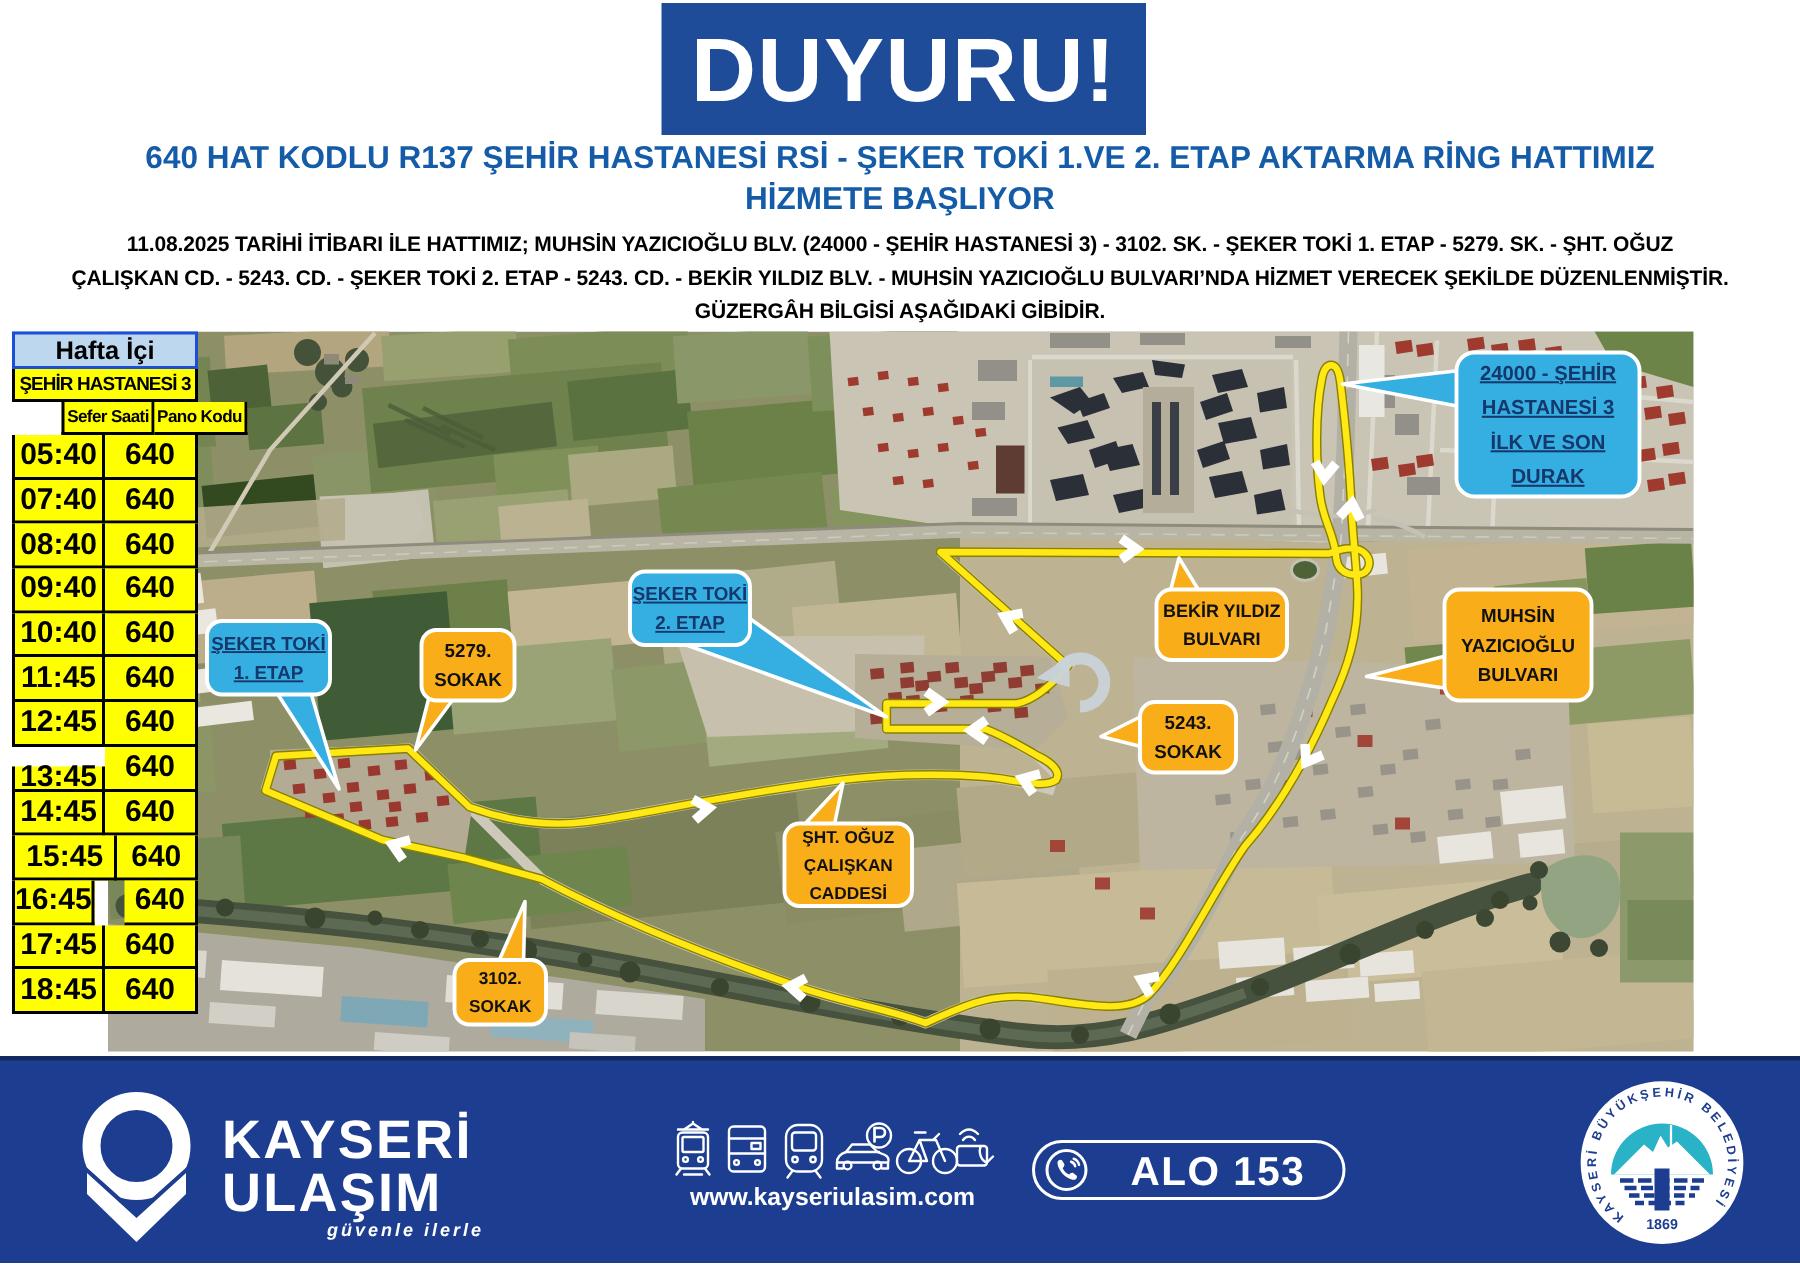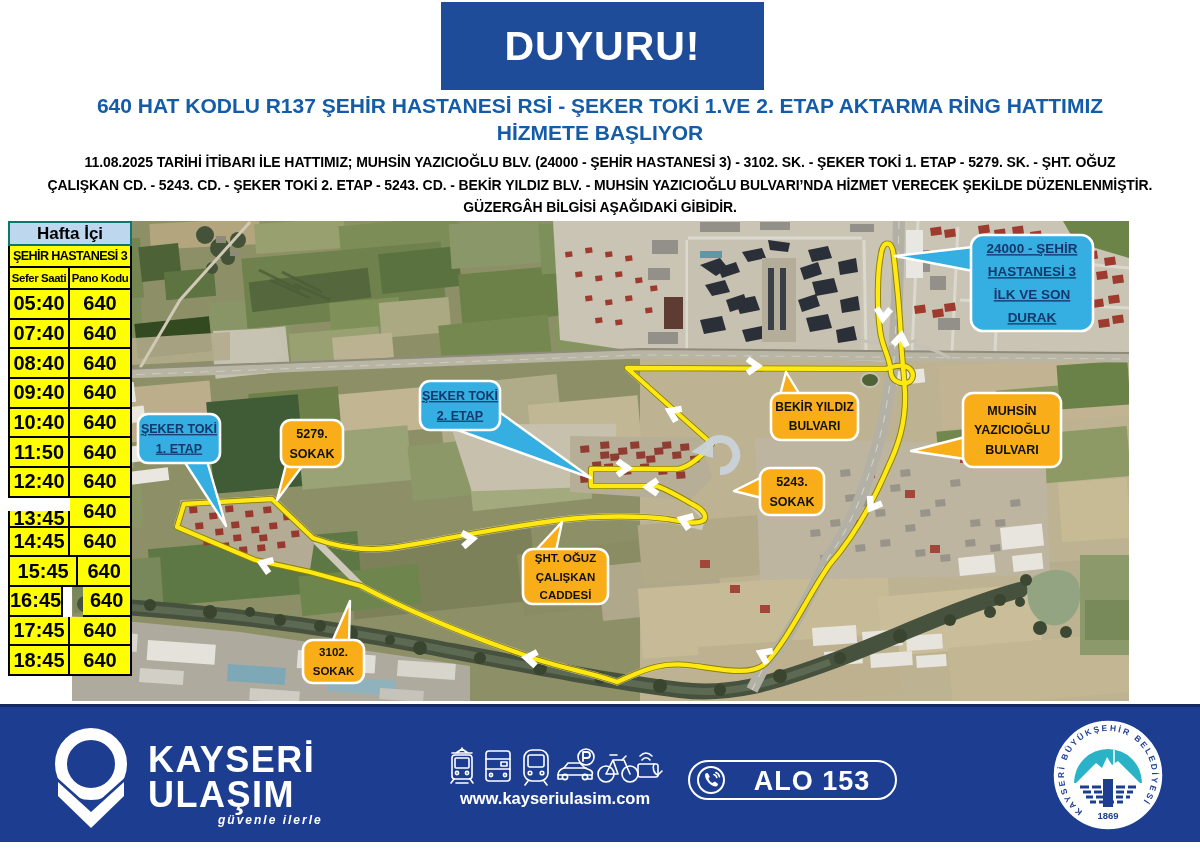--- a/index.html
+++ b/index.html
@@ -4,21 +4,21 @@
 <style>
   html,body{margin:0;padding:0;}
   body{width:1200px;height:849px;position:relative;background:#ffffff;overflow:hidden;
        font-family:"Liberation Sans", sans-serif;}
   .abs{position:absolute;}
 </style>
 </head>
 <body>
 
 <div class="abs" style="left:441px;top:2px;width:323px;height:88px;background:#1f4c99;display:flex;align-items:center;justify-content:center;">
-  <span style="color:#fff;font-size:41px;font-weight:bold;letter-spacing:1px;">DUYURU!</span>
+  <span style="color:#fff;font-size:60px;font-weight:bold;letter-spacing:1px;">DUYURU!</span>
 </div>
 
 <div class="abs" style="left:0;top:94px;width:1200px;text-align:center;color:#155ca8;font-size:21px;font-weight:bold;">640 HAT KODLU R137 ŞEHİR HASTANESİ RSİ - ŞEKER TOKİ 1.VE 2. ETAP AKTARMA RİNG HATTIMIZ</div>
 
 <div class="abs" style="left:0;top:121px;width:1200px;text-align:center;color:#155ca8;font-size:21px;font-weight:bold;">HİZMETE BAŞLIYOR</div>
 
 <div class="abs" style="left:0px;top:151px;width:1200px;text-align:center;color:#000;font-size:14px;font-weight:bold;line-height:22.5px;letter-spacing:-0.1px;white-space:nowrap;">11.08.2025 TARİHİ İTİBARI İLE HATTIMIZ; MUHSİN YAZICIOĞLU BLV. (24000 - ŞEHİR HASTANESİ 3) - 3102. SK. - ŞEKER TOKİ 1. ETAP - 5279. SK. - ŞHT. OĞUZ<br>ÇALIŞKAN CD. - 5243. CD. - ŞEKER TOKİ 2. ETAP - 5243. CD. - BEKİR YILDIZ BLV. - MUHSİN YAZICIOĞLU BULVARI’NDA HİZMET VERECEK ŞEKİLDE DÜZENLENMİŞTİR.<br>GÜZERGÂH BİLGİSİ AŞAĞIDAKİ GİBİDİR.</div>
 
 <svg class="abs" id="map" style="left:72px;top:221px;" width="1057" height="480" viewBox="72 221 1057 480">
 
@@ -446,25 +446,25 @@
 <text x="565.5" y="599.0" text-anchor="middle" font-size="11.5" font-weight="bold" fill="#111111">CADDESİ</text>
 
 <polygon points="332,642 349,642 350,601" fill="#f9ad19" stroke="#ffffff" stroke-width="2.4" stroke-linejoin="round"></polygon>
 <rect x="303" y="640" width="61" height="43" rx="10" fill="#f9ad19" stroke="#ffffff" stroke-width="2.6"></rect>
 <text x="333.5" y="656.3" text-anchor="middle" font-size="11.5" font-weight="bold" fill="#111111">3102.</text>
 <text x="333.5" y="674.8" text-anchor="middle" font-size="11.5" font-weight="bold" fill="#111111">SOKAK</text>
 </svg>
 
 <div class="abs" id="timetable" style="left:8px;top:221px;width:124px;">
 
-  <div style="box-sizing:border-box;width:124px;height:25px;background:#bdd7ee;border:2px solid #0f766e;display:flex;align-items:center;justify-content:center;font-size:17px;font-weight:bold;color:#000;">Hafta İçi</div>
+  <div style="box-sizing:border-box;width:124px;height:25px;background:#bdd7ee;border:2px solid #1d4ed8;display:flex;align-items:center;justify-content:center;font-size:17px;font-weight:bold;color:#000;">Hafta İçi</div>
 
   <div style="box-sizing:border-box;width:124px;height:22px;background:#ffff00;border:2px solid #000;border-top:none;display:flex;align-items:center;justify-content:center;font-size:12.6px;font-weight:bold;color:#000;white-space:nowrap;letter-spacing:-0.6px;">ŞEHİR HASTANESİ 3</div>
 
-  <div style="box-sizing:border-box;width:124px;height:22px;display:flex;">
+  <div style="box-sizing:border-box;width:124px;height:22px;display:flex;margin-left:33px;">
     <div style="box-sizing:border-box;width:62px;background:#ffff00;border:2px solid #000;border-top:none;display:flex;align-items:center;justify-content:center;font-size:11.4px;font-weight:bold;white-space:nowrap;letter-spacing:-0.4px;">Sefer Saati</div>
     <div style="box-sizing:border-box;width:62px;background:#ffff00;border:2px solid #000;border-top:none;border-left:none;display:flex;align-items:center;justify-content:center;font-size:11.4px;font-weight:bold;white-space:nowrap;letter-spacing:-0.4px;">Pano Kodu</div>
   </div>
 
   <div style="box-sizing:border-box;width:124px;height:29.7px;display:flex;">
     <div style="box-sizing:border-box;width:62px;background:#ffff00;border:2px solid #000;border-top:none;display:flex;align-items:center;justify-content:center;font-size:20px;font-weight:bold;">05:40</div>
     <div style="box-sizing:border-box;width:62px;background:#ffff00;border:2px solid #000;border-top:none;border-left:none;display:flex;align-items:center;justify-content:center;font-size:20px;font-weight:bold;">640</div>
   </div>
 
   <div style="box-sizing:border-box;width:124px;height:29.7px;display:flex;">
@@ -481,26 +481,26 @@
     <div style="box-sizing:border-box;width:62px;background:#ffff00;border:2px solid #000;border-top:none;display:flex;align-items:center;justify-content:center;font-size:20px;font-weight:bold;">09:40</div>
     <div style="box-sizing:border-box;width:62px;background:#ffff00;border:2px solid #000;border-top:none;border-left:none;display:flex;align-items:center;justify-content:center;font-size:20px;font-weight:bold;">640</div>
   </div>
 
   <div style="box-sizing:border-box;width:124px;height:29.7px;display:flex;">
     <div style="box-sizing:border-box;width:62px;background:#ffff00;border:2px solid #000;border-top:none;display:flex;align-items:center;justify-content:center;font-size:20px;font-weight:bold;">10:40</div>
     <div style="box-sizing:border-box;width:62px;background:#ffff00;border:2px solid #000;border-top:none;border-left:none;display:flex;align-items:center;justify-content:center;font-size:20px;font-weight:bold;">640</div>
   </div>
 
   <div style="box-sizing:border-box;width:124px;height:29.7px;display:flex;">
-    <div style="box-sizing:border-box;width:62px;background:#ffff00;border:2px solid #000;border-top:none;display:flex;align-items:center;justify-content:center;font-size:20px;font-weight:bold;">11:50</div>
-    <div style="box-sizing:border-box;width:62px;background:#ffff00;border:2px solid #000;border-top:none;border-left:none;display:flex;align-items:center;justify-content:center;font-size:20px;font-weight:bold;">640</div>
-  </div>
-
-  <div style="box-sizing:border-box;width:124px;height:29.7px;display:flex;">
-    <div style="box-sizing:border-box;width:62px;background:#ffff00;border:2px solid #000;border-top:none;display:flex;align-items:center;justify-content:center;font-size:20px;font-weight:bold;">12:40</div>
+    <div style="box-sizing:border-box;width:62px;background:#ffff00;border:2px solid #000;border-top:none;display:flex;align-items:center;justify-content:center;font-size:20px;font-weight:bold;">11:45</div>
+    <div style="box-sizing:border-box;width:62px;background:#ffff00;border:2px solid #000;border-top:none;border-left:none;display:flex;align-items:center;justify-content:center;font-size:20px;font-weight:bold;">640</div>
+  </div>
+
+  <div style="box-sizing:border-box;width:124px;height:29.7px;display:flex;">
+    <div style="box-sizing:border-box;width:62px;background:#ffff00;border:2px solid #000;border-top:none;display:flex;align-items:center;justify-content:center;font-size:20px;font-weight:bold;">12:45</div>
     <div style="box-sizing:border-box;width:62px;background:#ffff00;border:2px solid #000;border-top:none;border-left:none;display:flex;align-items:center;justify-content:center;font-size:20px;font-weight:bold;">640</div>
   </div>
 
   <div style="box-sizing:border-box;width:124px;height:29.7px;display:flex;">
     <div style="box-sizing:border-box;width:62px;background:#ffff00;border:2px solid #000;border-top:none;display:flex;align-items:center;justify-content:center;font-size:20px;font-weight:bold;margin-top:13px;">13:45</div>
     <div style="box-sizing:border-box;width:62px;background:#ffff00;border:2px solid #000;border-top:none;border-left:none;display:flex;align-items:center;justify-content:center;font-size:20px;font-weight:bold;">640</div>
   </div>
 
   <div style="box-sizing:border-box;width:124px;height:29.7px;display:flex;">
     <div style="box-sizing:border-box;width:62px;background:#ffff00;border:2px solid #000;border-top:none;display:flex;align-items:center;justify-content:center;font-size:20px;font-weight:bold;">14:45</div>

